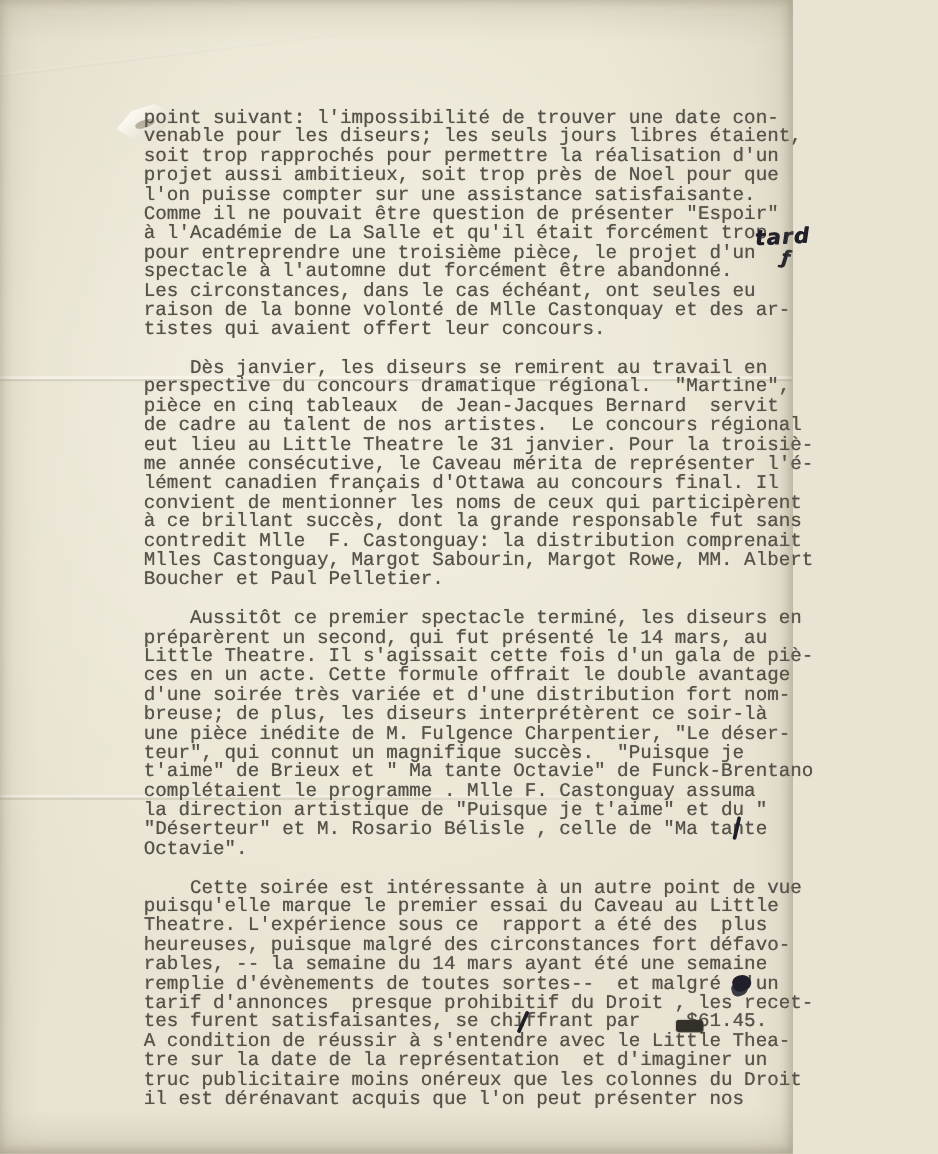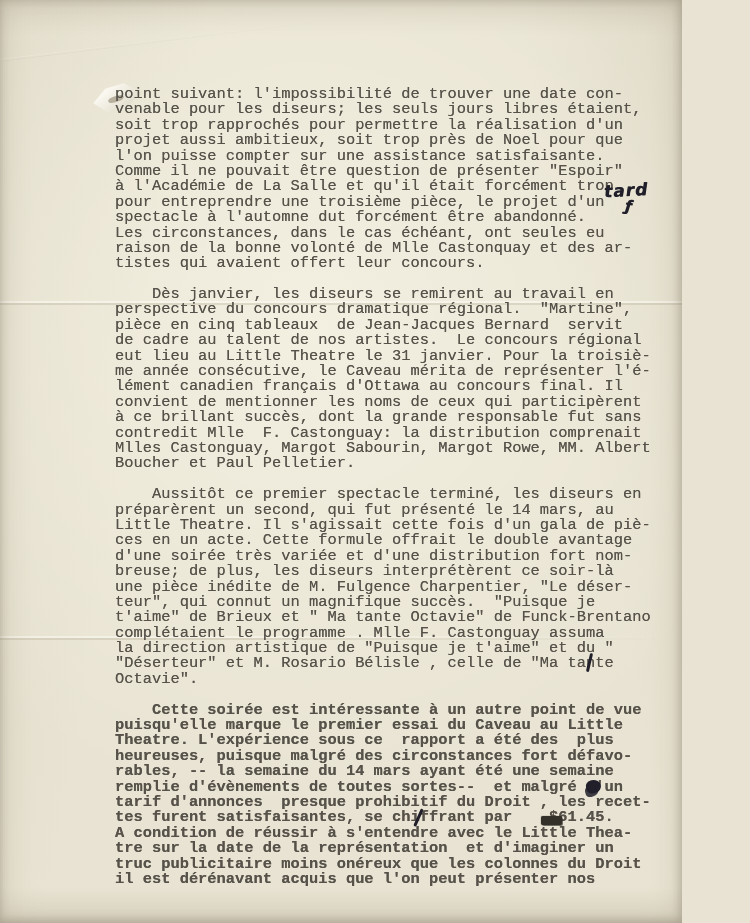--- a/index.html
+++ b/index.html
@@ -3,21 +3,21 @@
 <meta charset="utf-8">
 <style>
   html, body {
     margin: 0; padding: 0;
     width: 750px; height: 923px;
     overflow: hidden;
     background: #e8e3d2;
   }
   .paper {
     position: relative;
-    width: 682px; height: 923px;
+    width: 634px; height: 923px;
     background-color: var(--paper, #e8e3d2);
     background-image:
       radial-gradient(120% 90% at 45% 35%, rgba(255,252,240,0.50) 0%, rgba(255,252,240,0) 60%),
       linear-gradient(100deg, rgba(160,150,120,0.10), rgba(160,150,120,0) 25%),
       linear-gradient(260deg, rgba(160,150,120,0.12), rgba(160,150,120,0) 20%),
       linear-gradient(to bottom, rgba(150,140,112,0.10), rgba(150,140,112,0) 4%, rgba(150,140,112,0) 96%, rgba(150,140,112,0.14) 100%);
   }
   .vignette {
     position: absolute; inset: 0; pointer-events: none;
     box-shadow:
@@ -31,21 +31,21 @@
     left: 115px; top: 87px;
     font-family: "Liberation Mono", "DejaVu Sans Mono", monospace;
     font-size: 15.4px;
     line-height: 15.4px;
     letter-spacing: 0;
     color: var(--text, #56524a);
     text-shadow: 0 0 0.6px rgba(86,82,74,0.75);
     white-space: pre;
   }
   .paragraph { margin: 0 0 15.4px 0; }
-  .paragraph:last-child { margin-bottom: 0; font-weight: bold; }
+  .paragraph:last-child { margin-bottom: 0; }
   .tline { height: 15.4px; }
   .ink-layer { position: absolute; inset: 0; }
   .ann { position: absolute; color: var(--ink, #201f2a); }
   .ann-handwriting {
     font-family: "DejaVu Sans", sans-serif;
     font-style: italic;
     font-weight: 700;
     letter-spacing: 1px;
     line-height: 1;
     text-shadow: 0.4px 0.3px 0 var(--ink, #201f2a);

